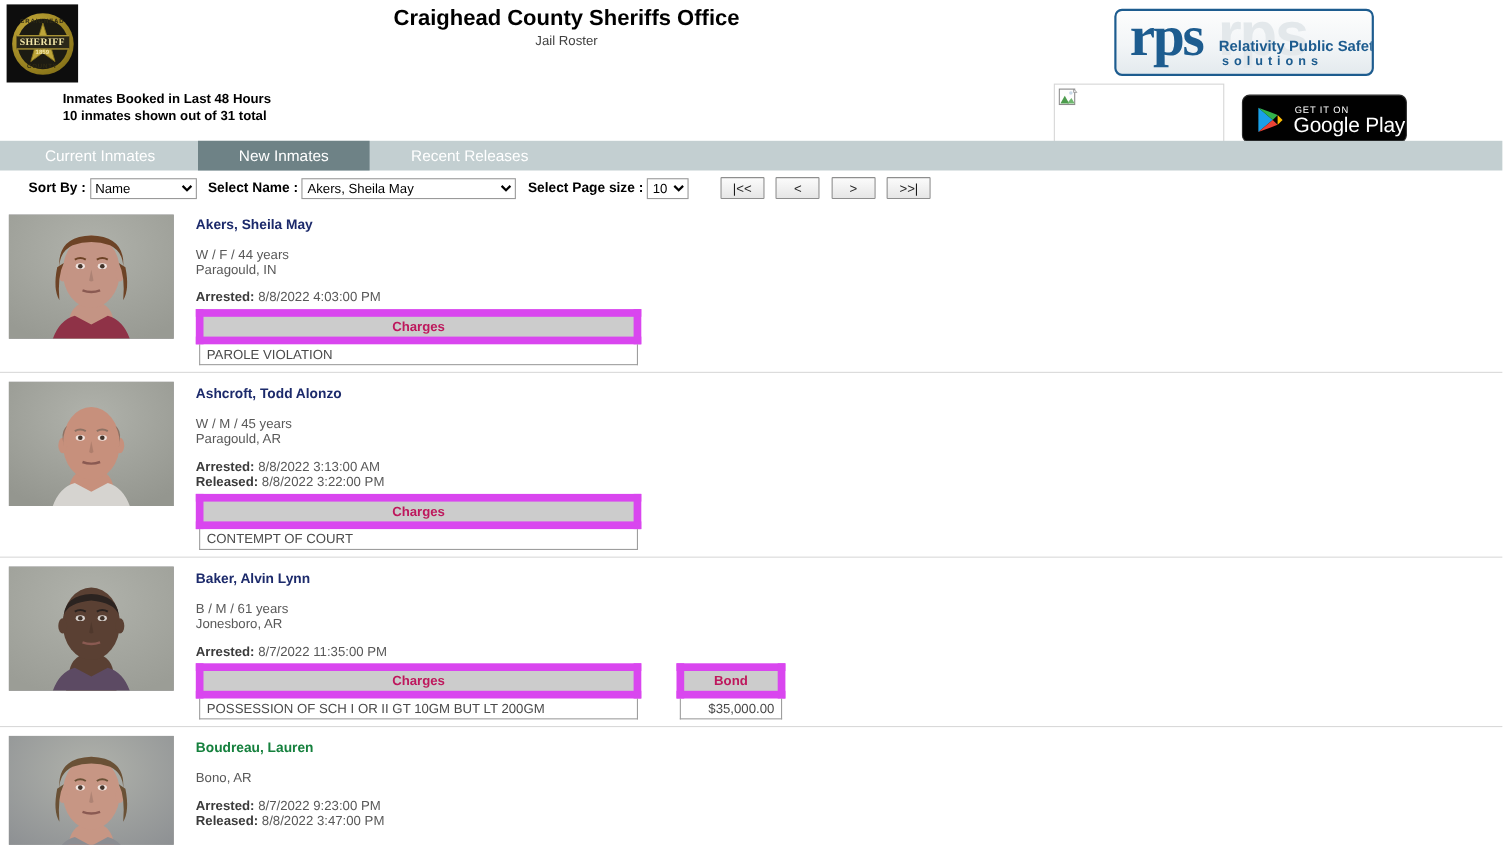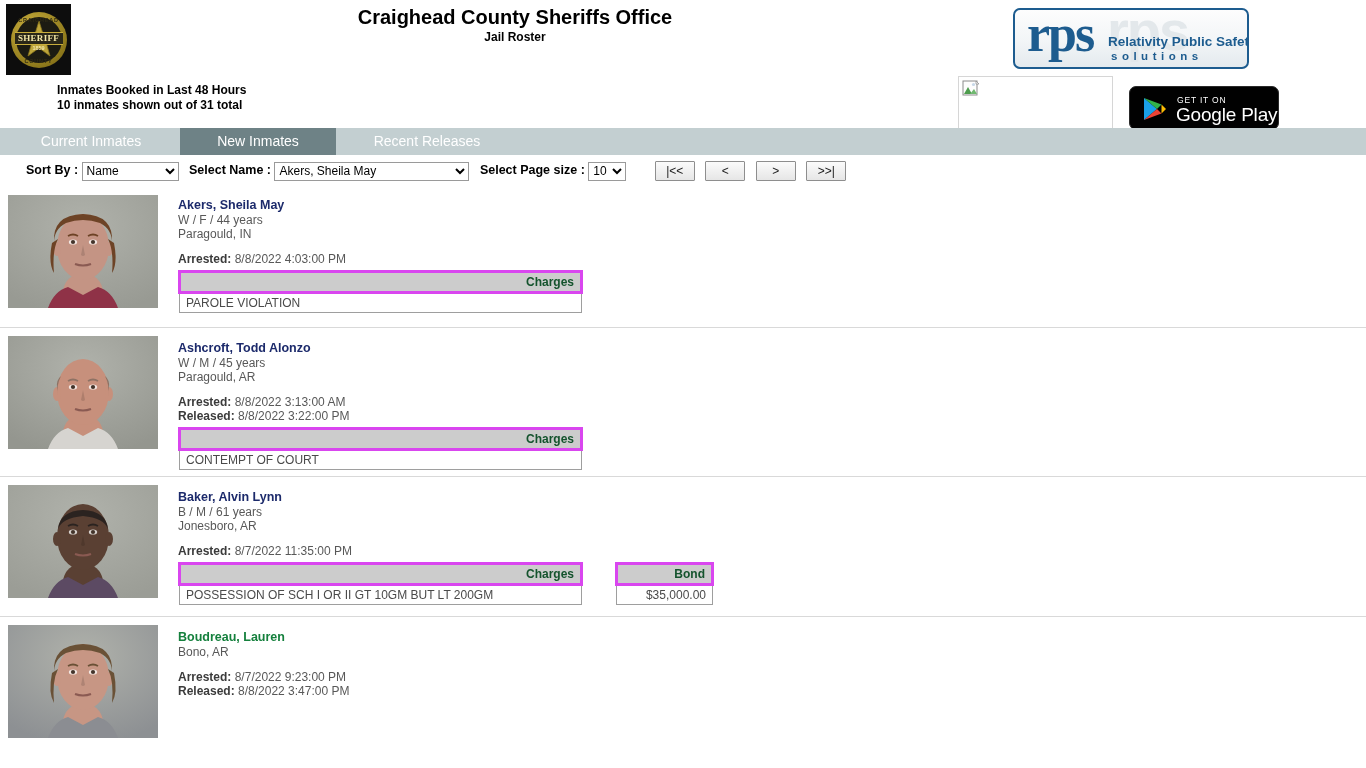--- a/index.html
+++ b/index.html
@@ -90,22 +90,22 @@
   }
   .main-title {
     font-size: 20px;
     font-weight: bold;
     color: #000000;
     line-height: 24px;
     margin: 0;
   }
   .sub-title {
     font-size: 12px;
-    font-weight: bold;
-    color: #000000;
+    font-weight: normal;
+    color: #404040;
     line-height: 16px;
     margin: 0;
   }
 
   .booked-block {
     position: absolute;
     left: 57px; top: 83px;
     font-size: 12px;
     font-weight: bold;
     color: #000000;
@@ -275,45 +275,46 @@
   .rec-body { margin-left: 178px; padding-top: 4px; }
   .rec-name {
     font-size: 12.5px;
     font-weight: bold;
     color: #1c2a6b;
     line-height: 16px;
     cursor: pointer;
     display: inline-block;
   }
   .rec-demo {
+    margin-top: 11px;
     font-size: 12px;
     color: #585858;
     line-height: 14px;
   }
   .rec-dates {
     margin-top: 11px;
     font-size: 12px;
     color: #585858;
     line-height: 14px;
   }
   .rec-dates b { color: #3b3b3b; }
 
   .tables-row { margin-top: 4px; display: flex; align-items: flex-start; }
   .tbl {
     border-collapse: collapse;
     font-size: 12px;
     background: #ffffff;
   }
   .tbl th {
     background: #cccccc;
-    border: 3px solid #d946ef;
-    text-align: right;
-    font-size: 12px;
-    font-weight: bold;
-    color: #14532d;
+    border: 7px solid #d946ef;
+    text-align: center;
+    font-size: 12px;
+    font-weight: bold;
+    color: #be185d;
     padding: 2px 6px;
     height: 18px;
   }
   .tbl td {
     border: 1px solid #9e9e9e;
     border-top: none;
     padding: 2px 6px;
     color: #4a4a4a;
     height: 18px;
     white-space: nowrap;

